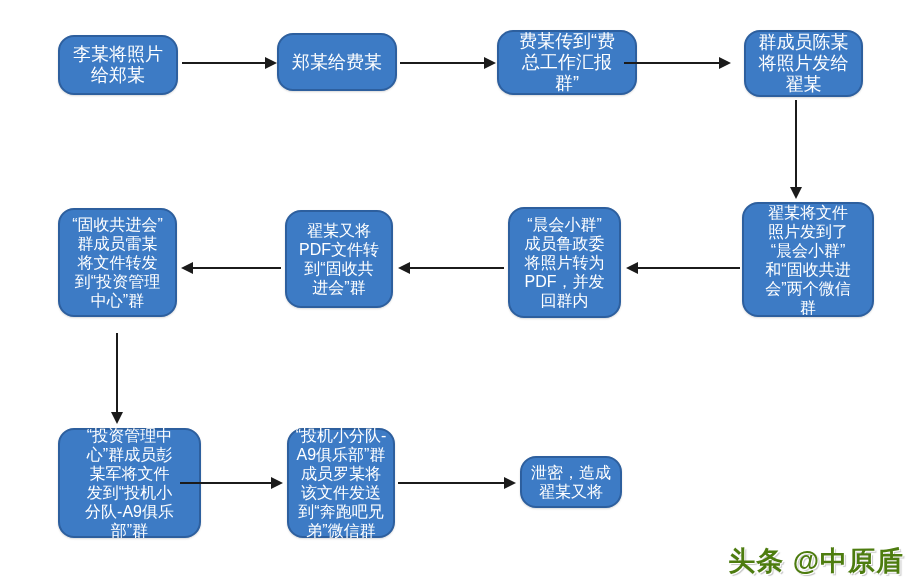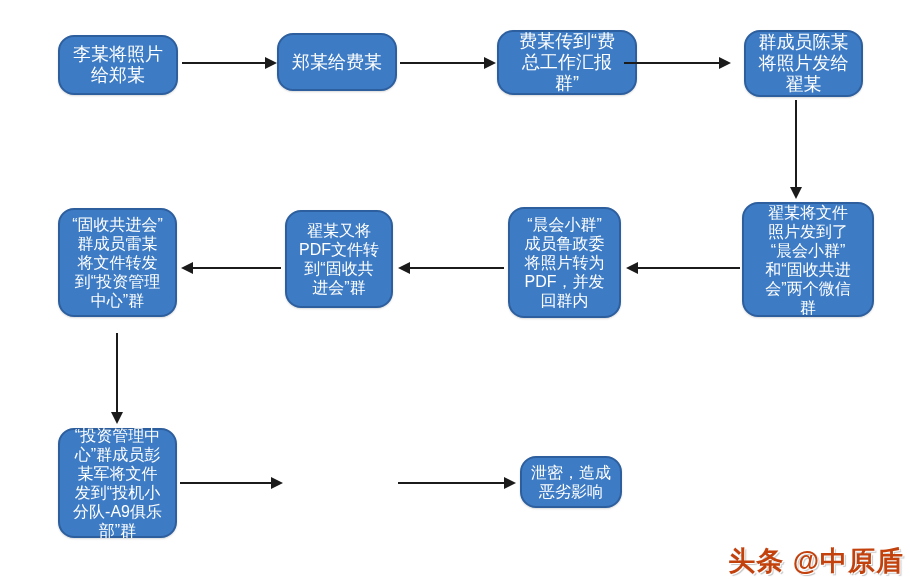--- a/index.html
+++ b/index.html
@@ -67,21 +67,21 @@
     border-top: 12px solid var(--arrow);
     border-left: 6px solid transparent;
     border-right: 6px solid transparent;
   }
   .watermark {
     position: absolute;
     right: 6px;
     bottom: 2px;
     font-size: 27px;
     font-weight: 700;
-    color: #c2410c;
+    color: #4d7c0f;
     letter-spacing: 1px;
     text-shadow: 1px 1px 0 #ffffff, 2px 2px 1px rgba(150,150,150,0.55);
   }
 </style>
 </head>
 <body>
 
 <div class="canvas">
 
   <div class="node node-lg" style="left:58px; top:35px; width:120px; height:60px;">李某将照片
@@ -108,28 +108,34 @@
   <div class="node node-md" style="left:285px; top:210px; width:108px; height:98px;">翟某又将
 PDF文件转
 到“固收共
 进会”群</div>
   <div class="node node-md" style="left:58px; top:208px; width:119px; height:109px;">“固收共进会”
 群成员雷某
 将文件转发
 到“投资管理
 中心”群</div>
 
-  <div class="node node-md" style="left:58px; top:428px; width:119px; height:110px;">“投资管理中
+  <div class="node node-md" style="left:58px; top:428px; width:143px; height:110px;">“投资管理中
 心”群成员彭
 某军将文件
 发到“投机小
 分队-A9俱乐
 部”群</div>
+  <div class="node node-md" style="left:287px; top:428px; width:108px; height:110px;">“投机小分队-
+A9俱乐部”群
+成员罗某将
+该文件发送
+到“奔跑吧兄
+弟”微信群</div>
   <div class="node node-md" style="left:520px; top:456px; width:102px; height:52px;">泄密，造成
-恶劣影响</div>
+翟某又将</div>
 
   <div class="arrow-right" style="left:182px; top:62px; width:84px;"></div>
   <div class="arrow-right" style="left:400px; top:62px; width:85px;"></div>
   <div class="arrow-right" style="left:624px; top:62px; width:96px;"></div>
 
   <div class="arrow-down" style="left:795px; top:100px; height:88px;"></div>
 
   <div class="arrow-left" style="left:637px; top:267px; width:103px;"></div>
   <div class="arrow-left" style="left:409px; top:267px; width:95px;"></div>
   <div class="arrow-left" style="left:192px; top:267px; width:89px;"></div>

